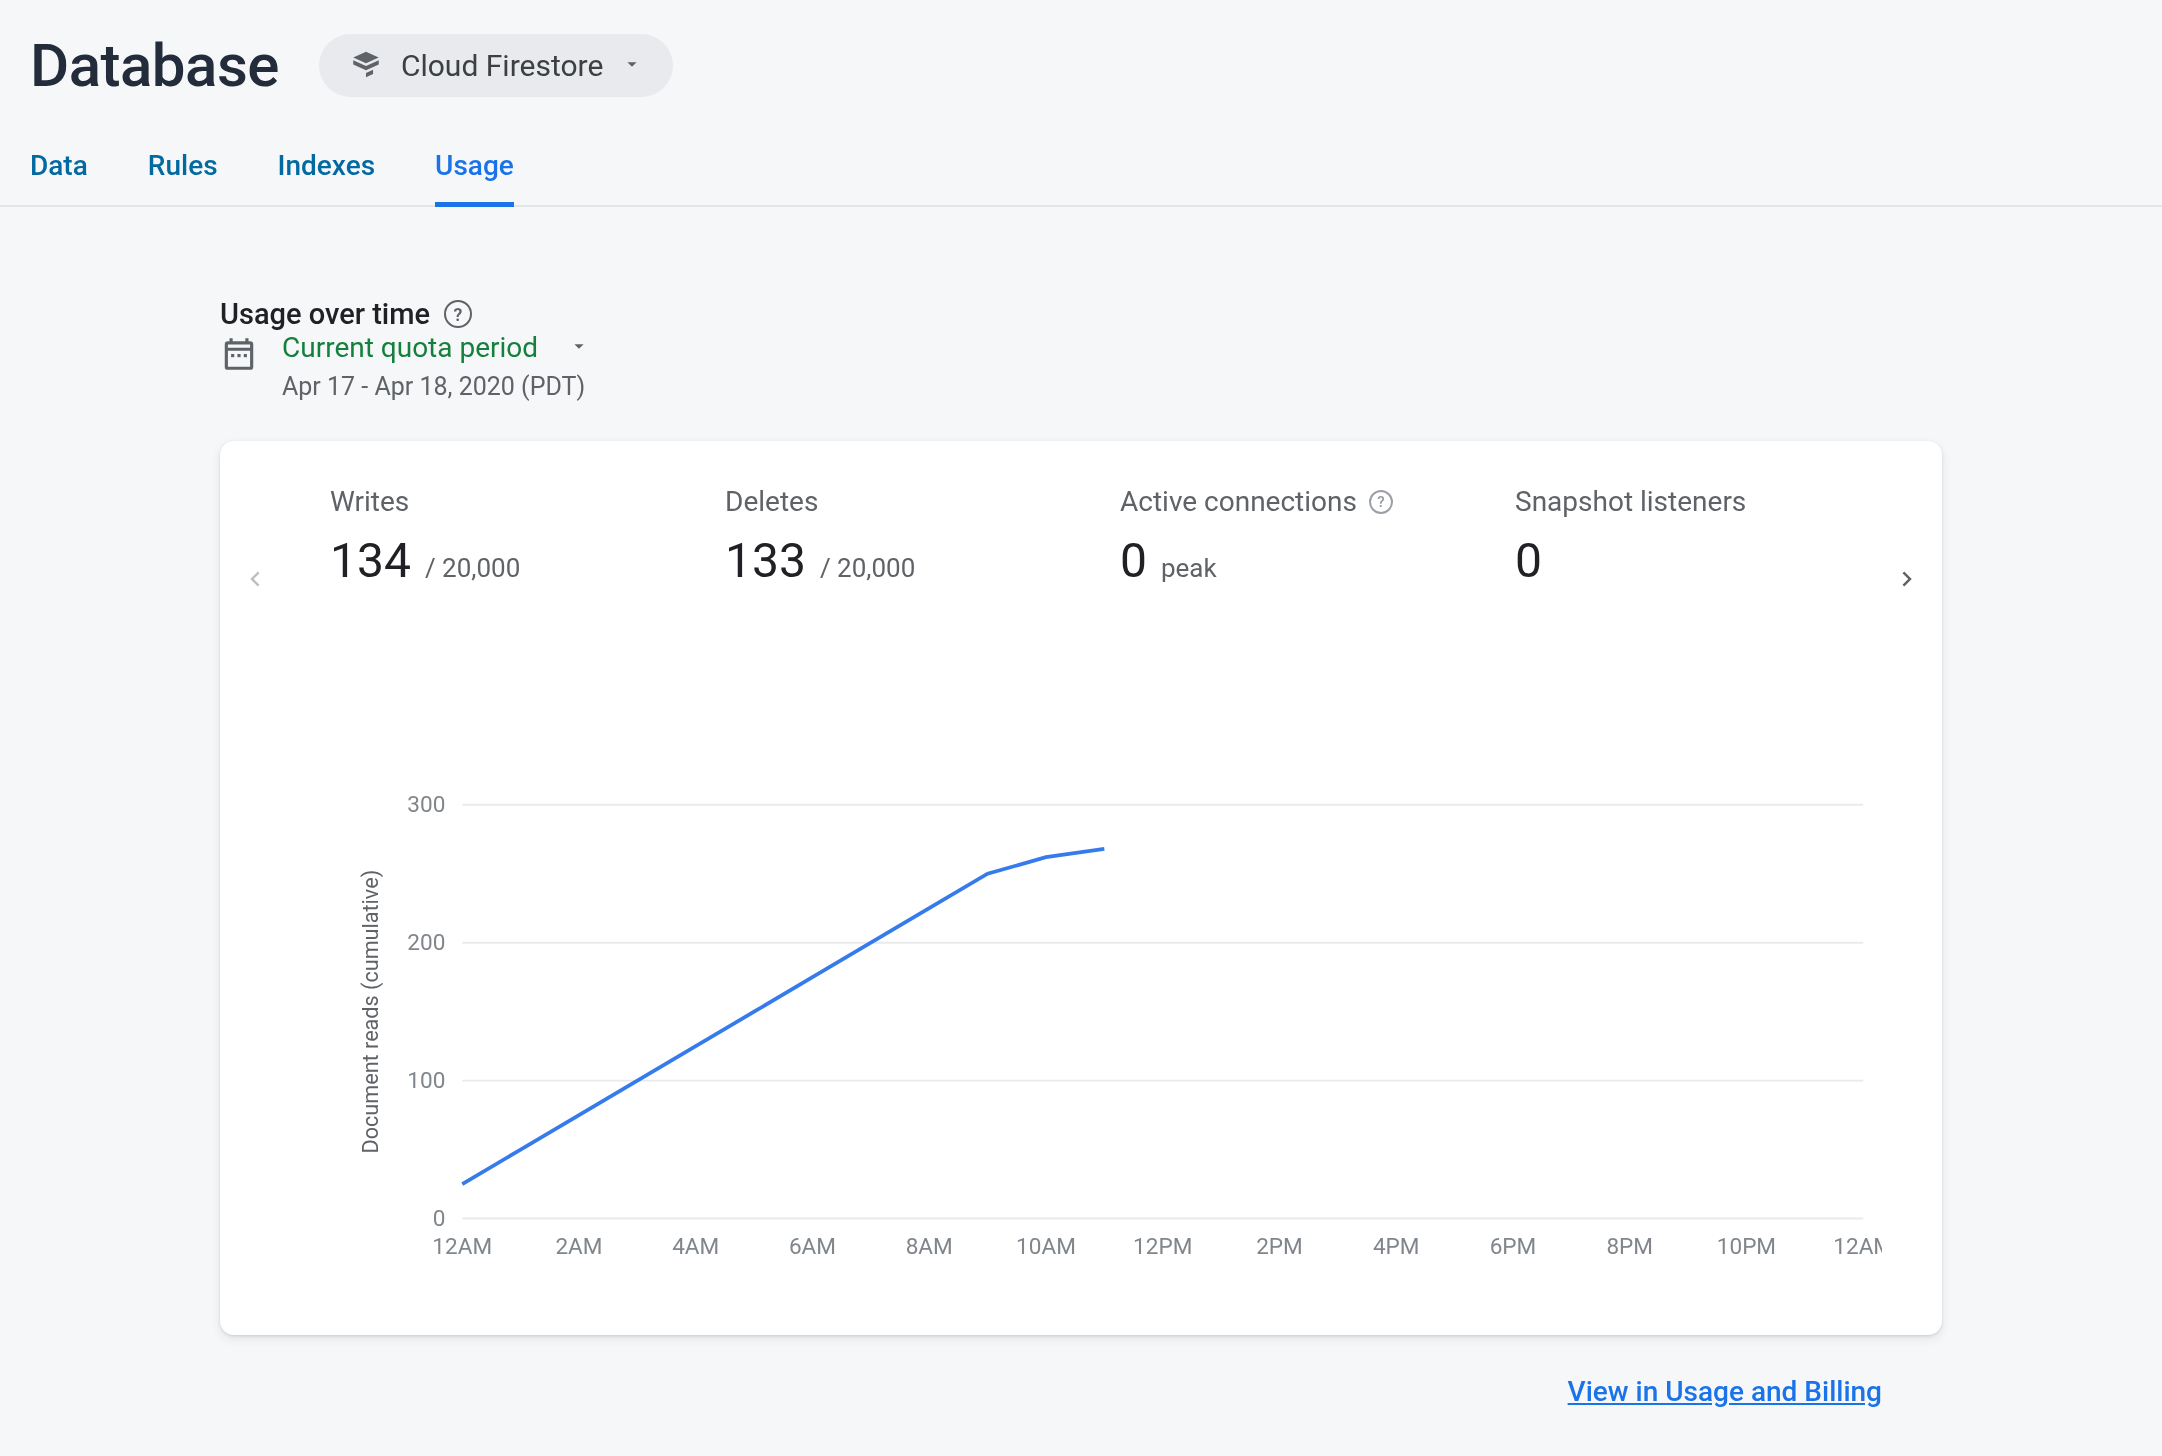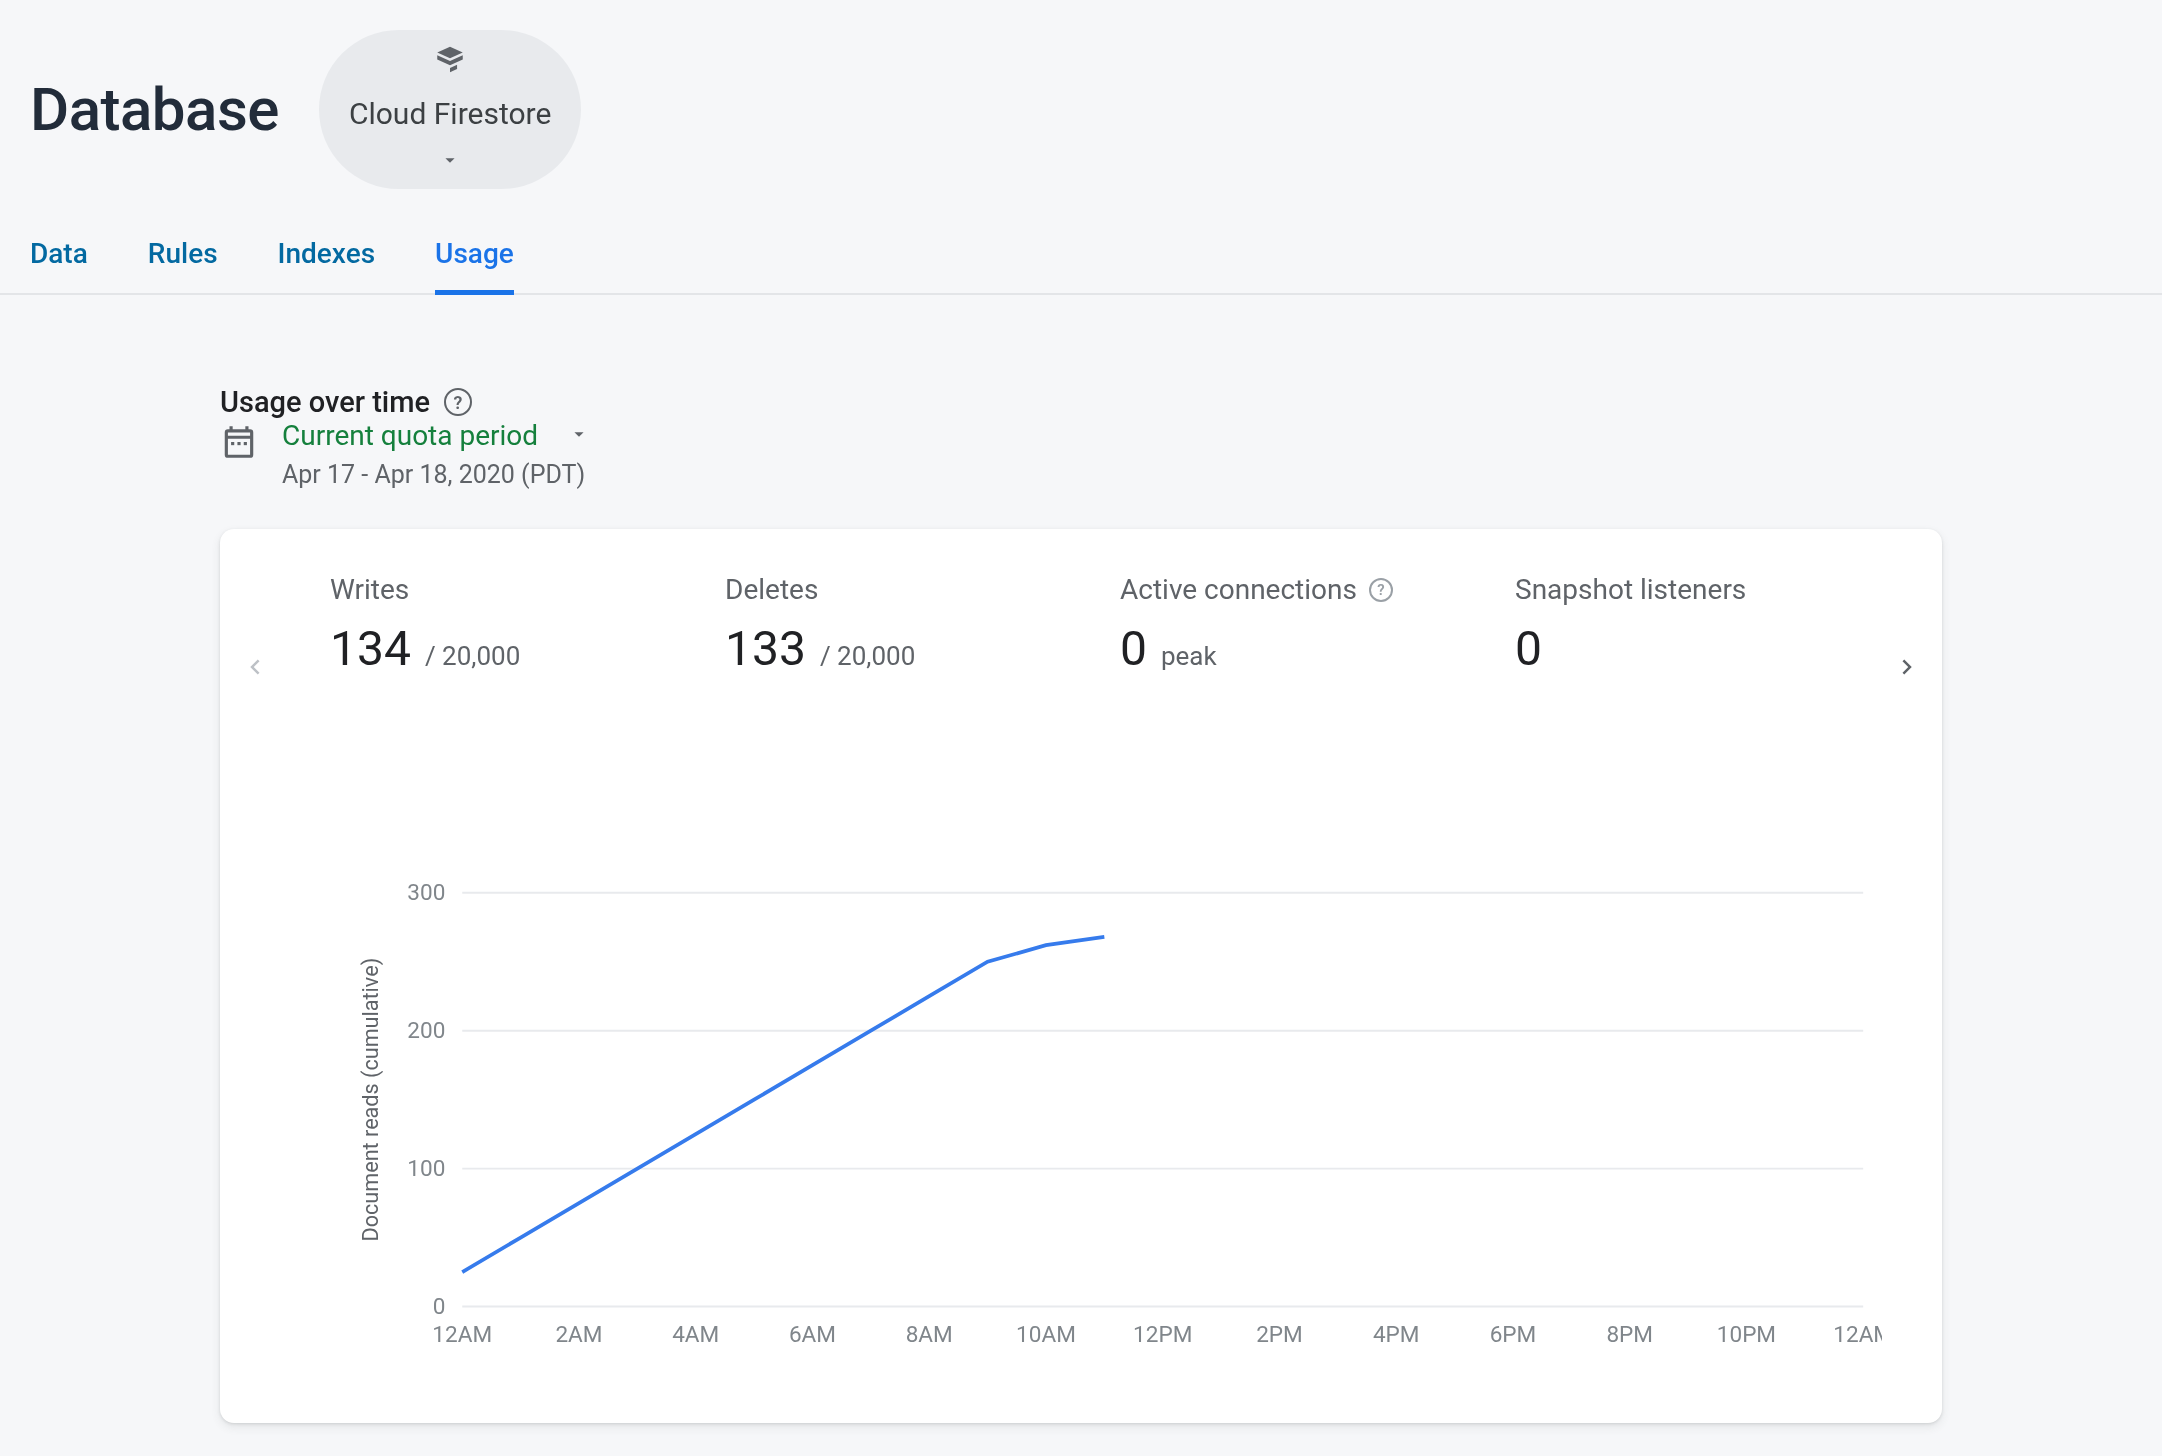--- a/index.html
+++ b/index.html
@@ -25,21 +25,20 @@
   letter-spacing: -0.5px;
 }
 .db-selector {
   display: inline-flex;
   align-items: center;
   gap: 18px;
   background: #e8eaed;
   border-radius: 999px;
   padding: 14px 30px;
   cursor: pointer;
-  flex-direction: column;
 }
 .db-selector .firestore-icon { width: 34px; height: 34px; }
 .db-selector .label { font-size: 30px; color: #3c4043; font-weight: 400; }
 .db-selector .caret { color: #5f6368; }
 .tabs {
   display: flex;
   gap: 60px;
   padding: 48px 30px 0 30px;
   border-bottom: 2px solid #e3e5e8;
 }
@@ -257,14 +256,17 @@
             <text x="1247.5" y="498" text-anchor="middle" class="axis-text">6PM</text>
             <text x="1371.6666666666667" y="498" text-anchor="middle" class="axis-text">8PM</text>
             <text x="1495.8333333333333" y="498" text-anchor="middle" class="axis-text">10PM</text>
             <text x="1620" y="498" text-anchor="middle" class="axis-text">12AM</text>
             <text x="0" y="0" class="ylabel-text" transform="translate(40, 240) rotate(-90)" text-anchor="middle">Document reads (cumulative)</text>
             <path d="M130 423.3333333333333 L192.08333333333331 386.6666666666667 L254.16666666666666 350 L316.25 313.33333333333337 L378.3333333333333 276.66666666666663 L440.4166666666667 240 L502.5 203.33333333333331 L564.5833333333334 166.66666666666669 L626.6666666666666 130 L688.75 93.33333333333331 L750.8333333333334 75.73333333333335 L812.9166666666666 66.93333333333334 " class="dataline"></path>
           </svg>
       </div>
     </div>
 
+    <div class="footer-link">
+      <a href="#">View in Usage and Billing</a>
+    </div>
   </div>
 </div>
 
 </body></html>

